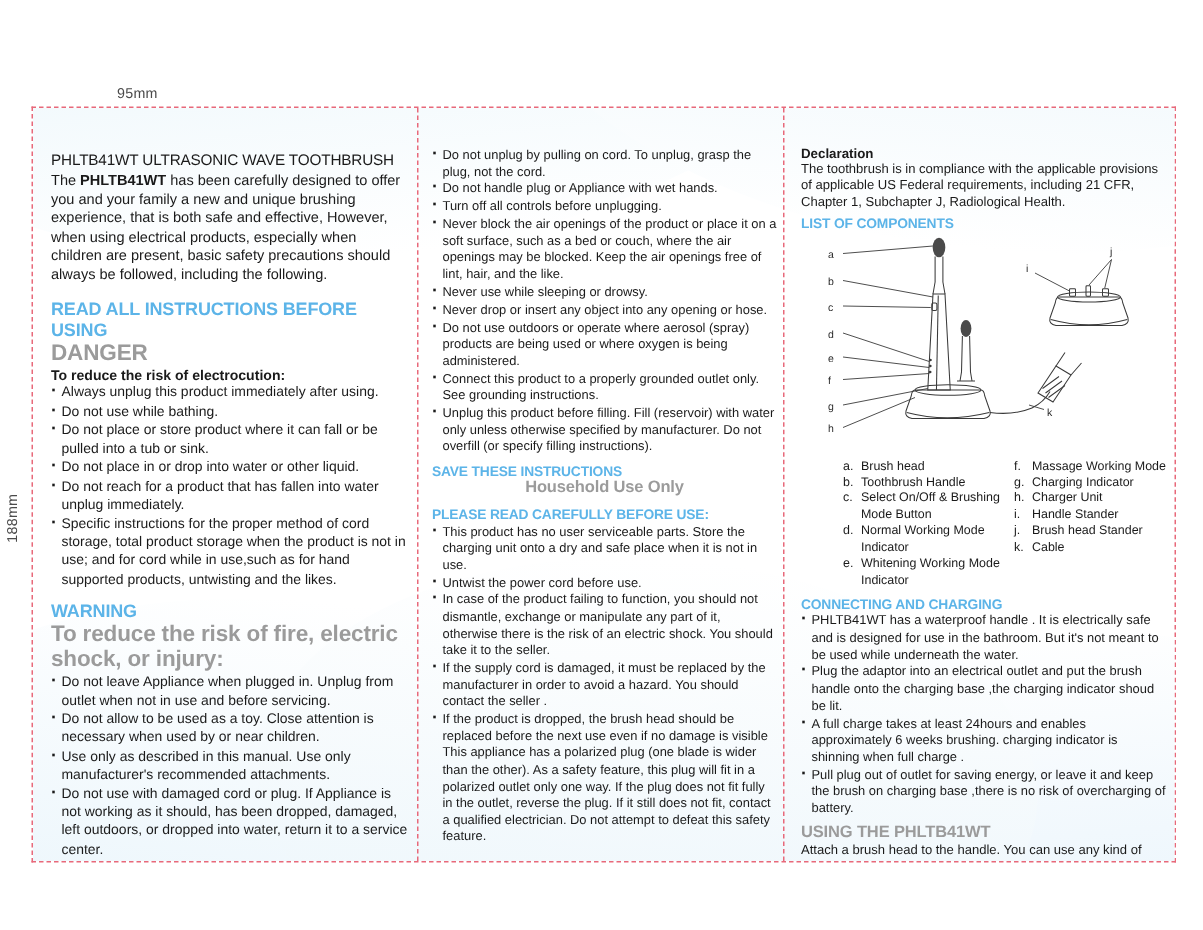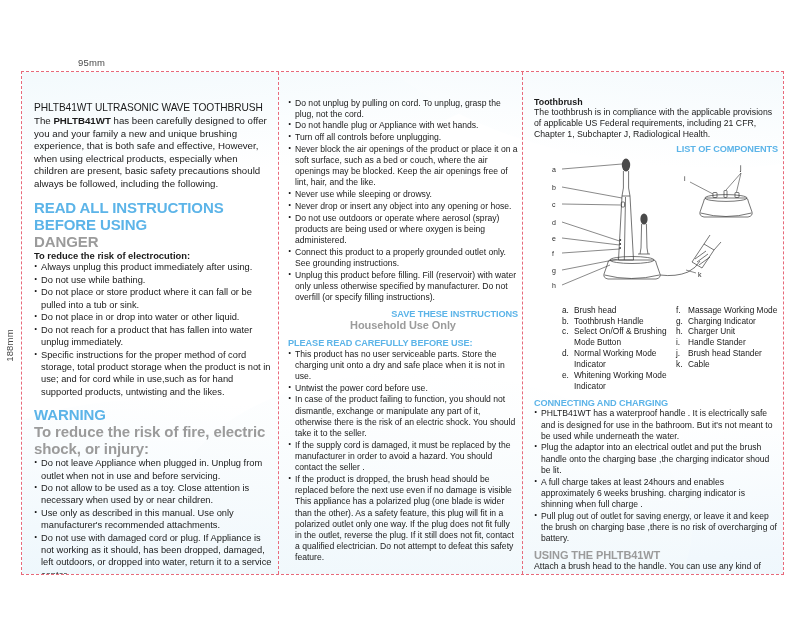--- a/index.html
+++ b/index.html
@@ -108,26 +108,26 @@
     letter-spacing: -.1px;
     margin-bottom: 2px;
   }
   .intro {
     font-size: 9.7px; line-height: 12.6px;
     color: #1a1a1a;
   }
   .intro b { font-weight: bold; }
 
   .h-blue {
-    font-size: 15px; font-weight: bold;
+    font-size: 12px; font-weight: bold;
     color: #5cb4e8;
     margin-top: 8px;
     letter-spacing: -.1px;
   }
-  .h-blue.center { text-align: right; margin-top: 6px; }
+  .h-blue.center { text-align: left; margin-top: 6px; }
   .h-gray {
     font-size: 15px; font-weight: bold;
     color: #9b9b9b;
     letter-spacing: -.1px;
   }
   .h-gray.center { text-align: center; font-size: 11px; }
   .h-gray.big { font-size: 11px; }
   .h-black {
     font-size: 9.4px; font-weight: bold;
     color: #1a1a1a;
@@ -252,21 +252,21 @@
       <ul class="bullets">
         <li>This product has no user serviceable parts. Store the charging unit onto a dry and safe place when it is not in use.</li>
         <li>Untwist the power cord before use.</li>
         <li>In case of the product failing to function, you should not dismantle, exchange or manipulate any part of it, otherwise there is the risk of an electric shock. You should take it to the seller.</li>
         <li>If the supply cord is damaged, it must be replaced by the manufacturer in order to avoid a hazard. You should contact the seller .</li>
         <li>If the product is dropped, the brush head should be replaced before the next use even if no damage is visible This appliance has a polarized plug (one blade is wider than the other). As a safety feature, this plug will fit in a polarized outlet only one way. If the plug does not fit fully in the outlet, reverse the plug. If it still does not fit, contact a qualified electrician. Do not attempt to defeat this safety feature.</li>
       </ul>
     </div>
 
     <div class="col col3">
-      <div class="h-black">Toothbrush</div>
+      <div class="h-black">Declaration</div>
       <div class="body">The toothbrush is in compliance with the applicable provisions of applicable US Federal requirements, including 21 CFR, Chapter 1, Subchapter J, Radiological Health.</div>
       <div class="h-blue center" style="margin-top:3px">LIST OF COMPONENTS</div>
 
       <div class="diagram">
         <svg width="232" height="145" viewBox="0 0 232 145">
           <g fill="none" stroke="#3a3a3a" stroke-width="0.7">
 
             <ellipse cx="88" cy="9" rx="4.2" ry="6.5" fill="#4a4a4a" stroke="none"></ellipse>
             <path d="M85.4 15 L85.4 32 M90.6 15 L90.6 32"></path>
 

